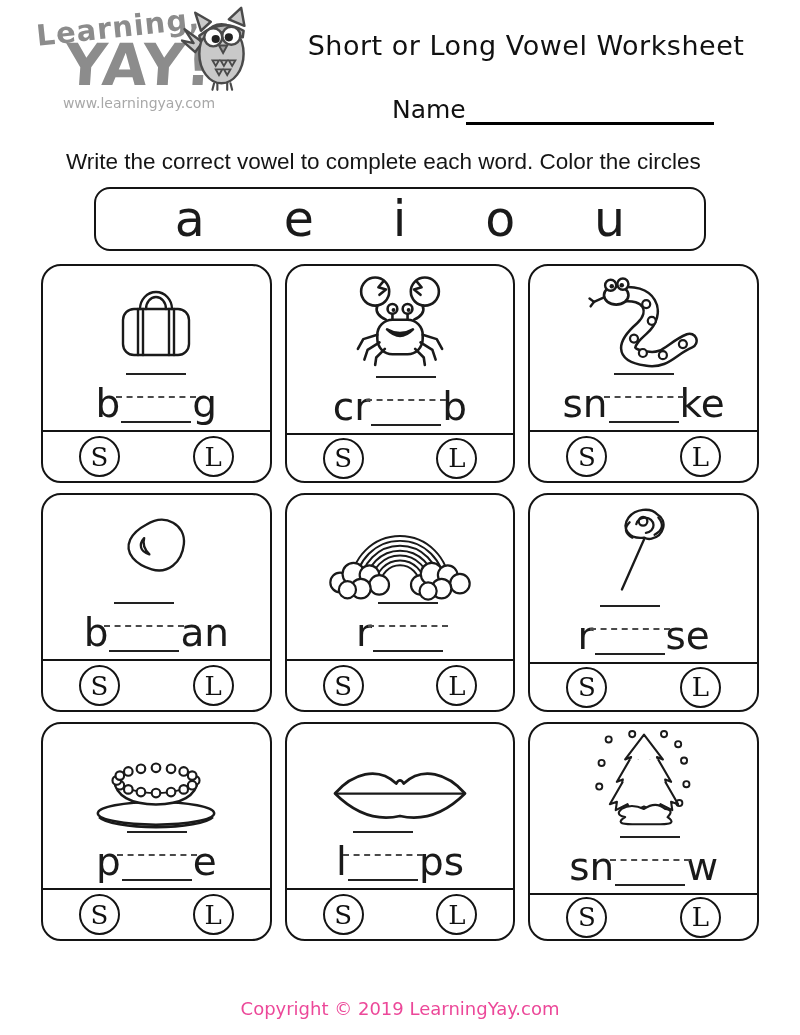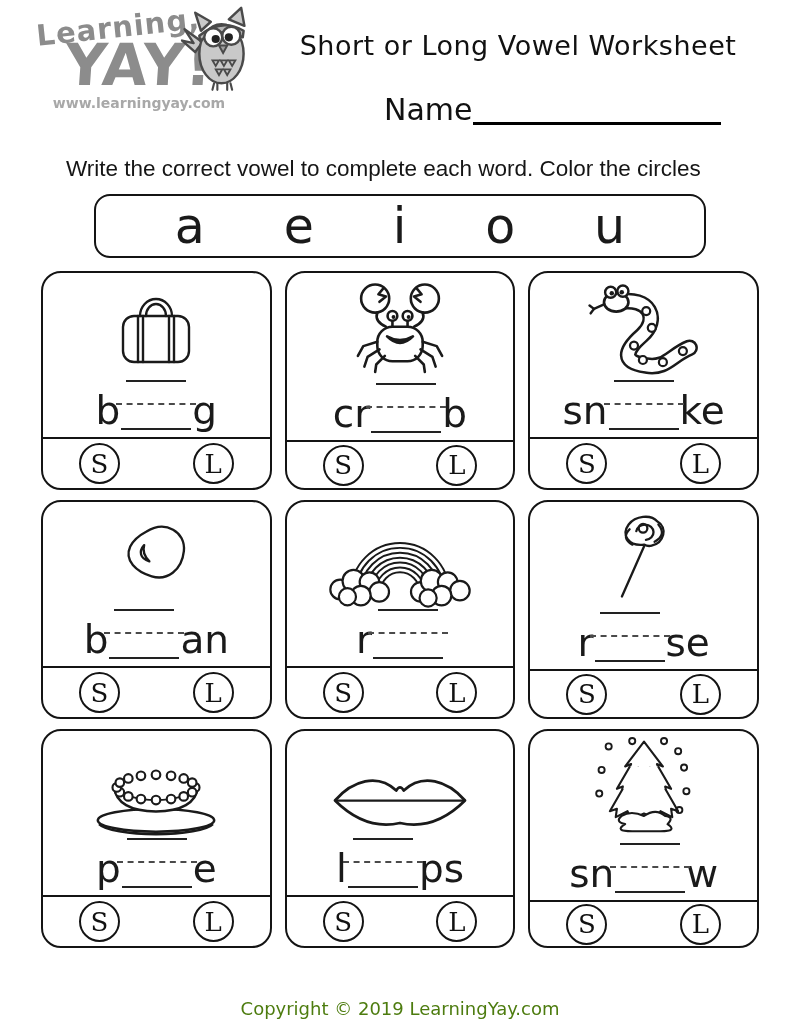--- a/index.html
+++ b/index.html
@@ -15,34 +15,34 @@
   .header { position:relative; height:140px; }
   .logo { position:absolute; left:30px; top:8px; width:218px; text-align:center; }
   .logo-top {
     font-family:"DejaVu Sans", sans-serif; font-weight:bold; font-size:29px;
     color:#8c8c8c; text-align:left; padding-left:6px; transform:rotate(-6deg); letter-spacing:1px;
   }
   .logo-main {
     font-family:"DejaVu Sans", sans-serif; font-weight:bold; font-size:58px; line-height:50px;
     color:#8c8c8c; letter-spacing:1px; transform:skewX(-4deg); margin-top:-2px;
   }
-  .logo-url { font-family:"DejaVu Sans", sans-serif; font-size:14px; color:#a8a8a8; margin-top:5px;font-weight:bold; }
+  .logo-url { font-family:"DejaVu Sans", sans-serif; font-size:14px; color:#a8a8a8; margin-top:5px; }
   .owl { position:absolute; right:-12px; top:-4px; }
 
-  .header-right { position:absolute; left:272px; top:30px; width:492px; }
+  .header-right { position:absolute; left:280px; top:30px; width:492px; }
   .page-title {
     font-family:"DejaVu Sans", sans-serif; font-size:27px; font-weight:normal;
     text-align:center; margin:0; letter-spacing:0.5px;
   }
   .name-row { margin-top:32px; display:flex; align-items:flex-end; padding-left:112px; }
-  .name-label { font-family:"DejaVu Sans", sans-serif; font-size:30px; line-height:30px; }
+  .name-label { font-family:"DejaVu Sans", sans-serif; font-size:25px; line-height:30px; }
   .name-line { width:248px; height:32px; border-bottom:3.5px solid #000; }
 
   
-  .instructions { margin:15px 40px 0 66px; font-size:22.5px; line-height:27px; color:#151515; }
+  .instructions { margin:8px 40px 0 66px; font-size:22.5px; line-height:27px; color:#151515; }
 
   
   .vowel-bank {
     width:612px; height:64px; margin:12px auto 0; border:2.6px solid #141414; border-radius:16px;
     display:flex; justify-content:space-evenly; align-items:center;
     font-family:"DejaVu Sans", sans-serif; font-size:49px; color:#1a1a1a;
   }
   .vowel { line-height:1; }
 
   
@@ -68,21 +68,21 @@
   }
   .sl-circle {
     width:41px; height:41px; border:2.2px solid #141414; border-radius:50%;
     display:flex; align-items:center; justify-content:center;
     font-family:"DejaVu Serif", serif; font-size:26px; color:#111; cursor:pointer;
   }
 
   
   .footer {
     position:absolute; left:0; right:0; bottom:14px; text-align:center;
-    font-family:"DejaVu Sans", sans-serif; font-size:18px; line-height:24px; color:#4d7c0f;margin-top:11px;
+    font-family:"DejaVu Sans", sans-serif; font-size:18px; line-height:24px; color:#ec4899;margin-top:11px;
   }
 </style>
 </head>
 <body>
 
 <div class="header">
   <div class="logo">
     <div class="logo-top">Learning,</div>
     <div class="logo-main">YAY!</div>
     <div class="logo-url">www.learningyay.com</div>

